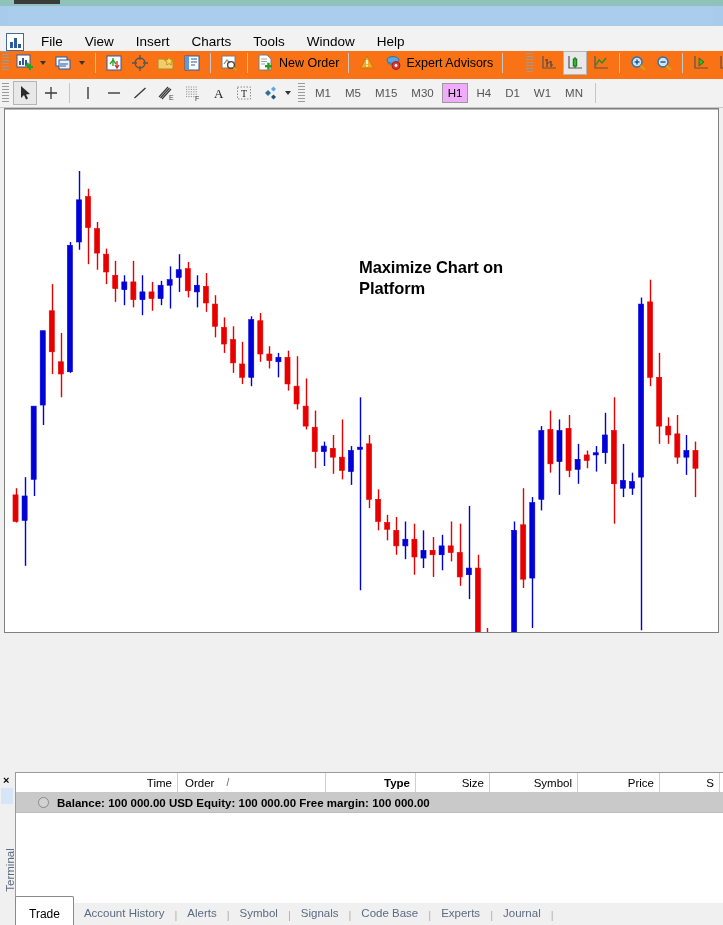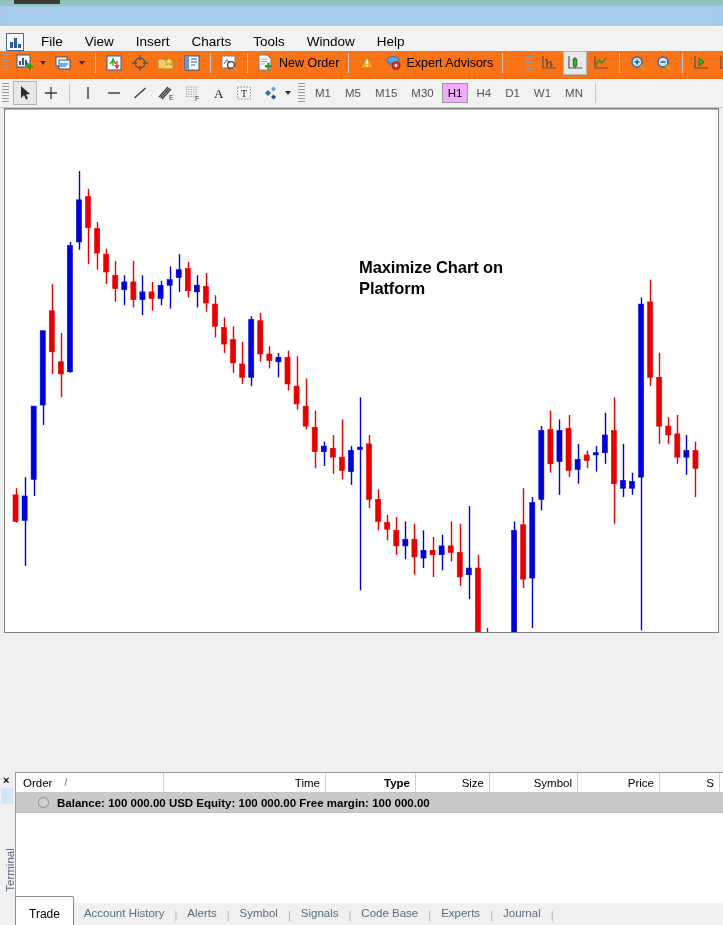--- a/index.html
+++ b/index.html
@@ -805,26 +805,26 @@
 
   <div class="terminal">
     <div class="term-rail">
       <div class="term-close">×</div>
       <div class="term-railbox"></div>
       <div class="term-vlabel">Terminal</div>
     </div>
 
     <div class="term-body">
       <div class="term-head" id="term-head">
+          <div class="th" style="width: 162px;">
+            <span>Time</span>
+          </div>
           <div class="th first" style="width: 148px;">
             <span>Order</span>
             <span class="sortmark">/</span>
-          </div>
-          <div class="th" style="width: 162px;">
-            <span>Time</span>
           </div>
           <div class="th" style="width: 90px; font-weight: bold;">
             <span>Type</span>
           </div>
           <div class="th" style="width: 74px;">
             <span>Size</span>
           </div>
           <div class="th" style="width: 88px;">
             <span>Symbol</span>
           </div>

